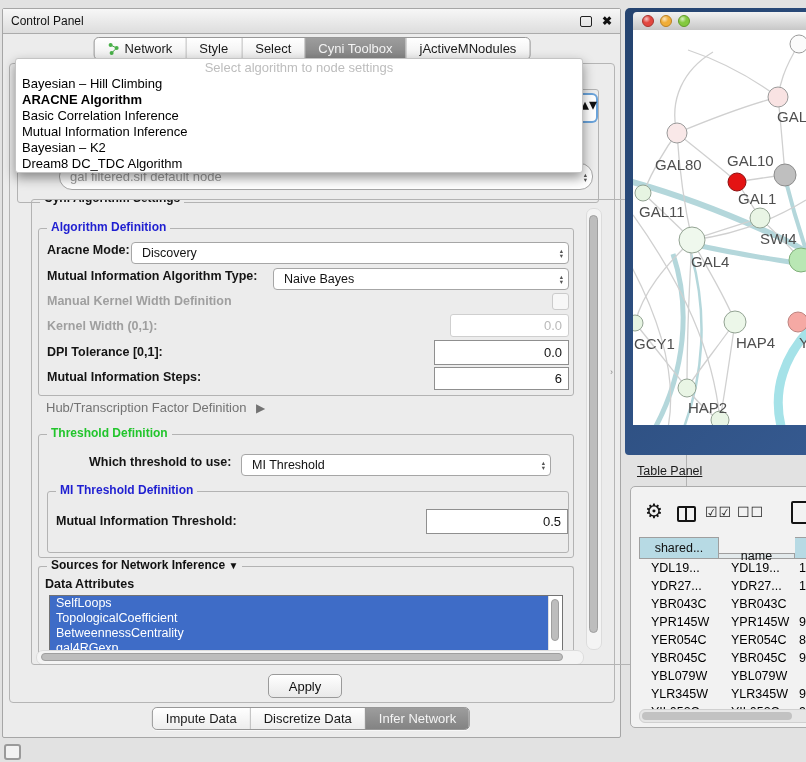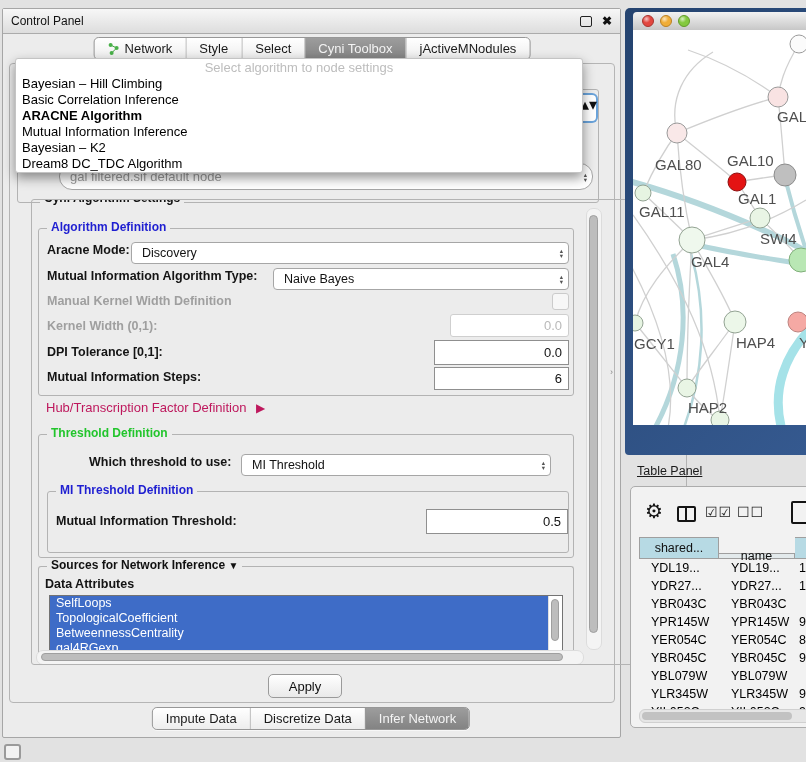--- a/index.html
+++ b/index.html
@@ -47,21 +47,21 @@
   .popup .ph{height:17px;text-align:center;color:#bdbdbd;line-height:17px;}
   .popup .it{height:16px;line-height:16px;padding-left:6px;color:#000;}
   .popup .it.b{font-weight:bold;}
   
   .grp{position:absolute;border:1px solid #b3b3b3;border-radius:3px;box-sizing:border-box;}
   .gt{position:absolute;top:-9px;left:8px;background:#ececec;padding:0 4px;
       font-size:12px;font-weight:bold;white-space:nowrap;}
   .gt.blue{color:#1f1fd1;} .gt.green{color:#22c52c;}
   .lbl{position:absolute;font-size:12.5px;font-weight:bold;color:#141414;white-space:nowrap;}
   .lbl.dis{color:#9f9f9f;}
-  .reg{position:absolute;font-size:13px;color:#be185d;white-space:nowrap;}
+  .reg{position:absolute;font-size:13px;color:#737373;white-space:nowrap;}
   .field{position:absolute;background:#fff;border:1px solid #8f8f8f;font-size:13px;color:#111;
       display:flex;align-items:center;justify-content:flex-end;padding:0 6px;box-sizing:border-box;}
   .field.dis{color:#b9b9b9;border-color:#cfcfcf;border-radius:3px;}
   .cb{position:absolute;width:15px;height:15px;border:1px solid #cbcbcb;border-radius:3px;background:#f7f7f7;}
   
   .sbv{position:absolute;width:14px;background:#f4f4f4;border:1px solid #dcdcdc;border-radius:7px;}
   .sbv .th{position:absolute;left:2px;width:9px;background:#bdbdbd;border-radius:5px;}
   .sbh{position:absolute;height:13px;background:#f4f4f4;border:1px solid #dcdcdc;border-radius:7px;z-index:3;}
   .sbh .th{position:absolute;top:2px;height:8px;background:#bdbdbd;border-radius:5px;}
   
@@ -156,22 +156,22 @@
     <span class="spin">
         <span>▴</span>
         <span>▾</span>
       </span>
   </div>
 
   <div class="popup">
     <div class="ph">Select algorithm to node settings</div>
     <div id="popupItems">
         <div class="it">Bayesian – Hill Climbing</div>
+        <div class="it b">ARACNE Algorithm</div>
         <div class="it">Basic Correlation Inference</div>
-        <div class="it b">ARACNE Algorithm</div>
         <div class="it">Mutual Information Inference</div>
         <div class="it">Bayesian – K2</div>
         <div class="it">Dream8 DC_TDC Algorithm</div>
       </div>
   </div>
 
   <div class="grp" style="left:28px;top:190px;width:656px;height:466px;overflow:hidden;">
     <span class="gt">Cyni Algorithm Settings</span>
 
     <div class="grp" style="left:6px;top:28px;width:536px;height:168px;">

